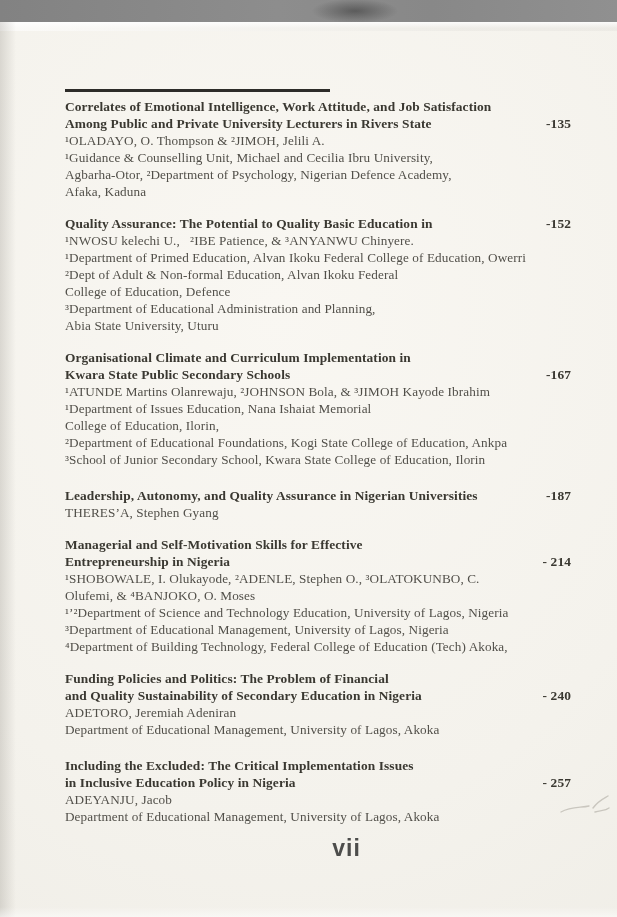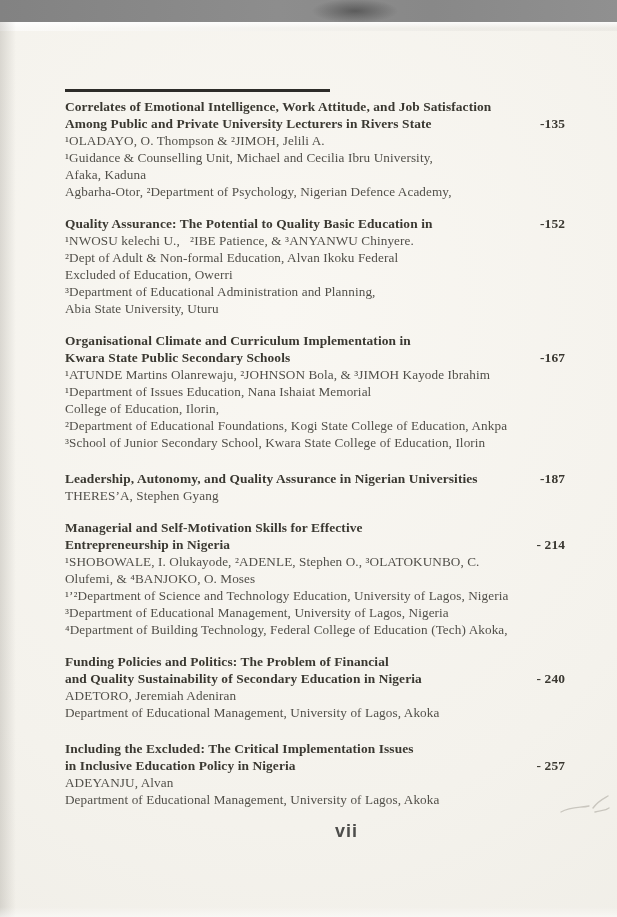--- a/index.html
+++ b/index.html
@@ -48,31 +48,31 @@
     width:265px;height:3px;background:#2d2c29;margin-bottom:6px;
   }
   .entry{margin-bottom:15px;}
   .entry.gap-lg{margin-top:19px;}
   .title-block{position:relative;}
   .title-line{
     font-weight:bold;color:#3a3831;font-size:13.4px;
     white-space:nowrap;
   }
   .page-ref{
-    position:absolute;right:7px;bottom:0;
+    position:absolute;right:1px;bottom:0;
     font-weight:bold;color:#3a3831;font-size:13.4px;
     white-space:pre;
   }
   .detail-line{white-space:nowrap;color:#514f49;}
   .footer-num{
     margin-top:9px;
     text-align:center;
     padding-left:56px;
     font-family:"Liberation Sans","DejaVu Sans",sans-serif;
-    font-weight:bold;font-size:18px;letter-spacing:1px;color:#4d4d4b;
+    font-weight:bold;font-size:23px;letter-spacing:1px;color:#4d4d4b;
   }
   .pencil-mark{
     position:absolute;right:6px;top:772px;opacity:.55;
   }
 </style>
 </head>
 <body>
 
 <div class="scan">
   <div class="scan-band">
@@ -88,31 +88,32 @@
       <div class="rule"></div>
       <div id="toc-list">
           <div class="entry">
             <div class="title-block">
               <div class="title-line">Correlates of Emotional Intelligence, Work Attitude, and Job Satisfaction</div>
               <div class="title-line">Among Public and Private University Lecturers in Rivers State</div>
               <span class="page-ref">-135</span>
             </div>
             <div class="detail-line">¹OLADAYO, O. Thompson &amp; ²JIMOH, Jelili A.</div>
             <div class="detail-line">¹Guidance &amp; Counselling Unit, Michael and Cecilia Ibru University,</div>
+            <div class="detail-line">Agbarha-Otor, ²Department of Psychology, Nigerian Defence Academy,</div>
             <div class="detail-line">Afaka, Kaduna</div>
-            <div class="detail-line">Agbarha-Otor, ²Department of Psychology, Nigerian Defence Academy,</div>
           </div>
           <div class="entry">
             <div class="title-block">
               <div class="title-line">Quality Assurance: The Potential to Quality Basic Education in</div>
               <span class="page-ref">-152</span>
             </div>
             <div class="detail-line">¹NWOSU kelechi U.,&nbsp;&nbsp; ²IBE Patience, &amp; ³ANYANWU Chinyere.</div>
+            <div class="detail-line">¹Department of Primed Education, Alvan Ikoku Federal College of Education, Owerri</div>
             <div class="detail-line">²Dept of Adult &amp; Non-formal Education, Alvan Ikoku Federal</div>
-            <div class="detail-line">Excluded of Education, Owerri</div>
+            <div class="detail-line">College of Education, Defence</div>
             <div class="detail-line">³Department of Educational Administration and Planning,</div>
             <div class="detail-line">Abia State University, Uturu</div>
           </div>
           <div class="entry">
             <div class="title-block">
               <div class="title-line">Organisational Climate and Curriculum Implementation in</div>
               <div class="title-line">Kwara State Public Secondary Schools</div>
               <span class="page-ref">-167</span>
             </div>
             <div class="detail-line">¹ATUNDE Martins Olanrewaju, ²JOHNSON Bola, &amp; ³JIMOH Kayode Ibrahim</div>
@@ -148,21 +149,21 @@
             </div>
             <div class="detail-line">ADETORO, Jeremiah Adeniran</div>
             <div class="detail-line">Department of Educational Management, University of Lagos, Akoka</div>
           </div>
           <div class="entry gap-lg">
             <div class="title-block">
               <div class="title-line">Including the Excluded: The Critical Implementation Issues</div>
               <div class="title-line">in Inclusive Education Policy in Nigeria</div>
               <span class="page-ref">- 257</span>
             </div>
-            <div class="detail-line">ADEYANJU, Alvan</div>
+            <div class="detail-line">ADEYANJU, Jacob</div>
             <div class="detail-line">Department of Educational Management, University of Lagos, Akoka</div>
           </div>
         </div>
       <div class="footer-num">vii</div>
     </div>
 
     <svg class="pencil-mark" width="52" height="34" viewBox="0 0 52 34">
       <path d="M2 18 C 12 12, 22 14, 30 12 M34 14 C 40 6, 46 4, 49 2 M36 18 C 42 16, 46 17, 50 14" fill="none" stroke="#a9a59c" stroke-width="1.4" stroke-linecap="round"></path>
     </svg>
   </div>

